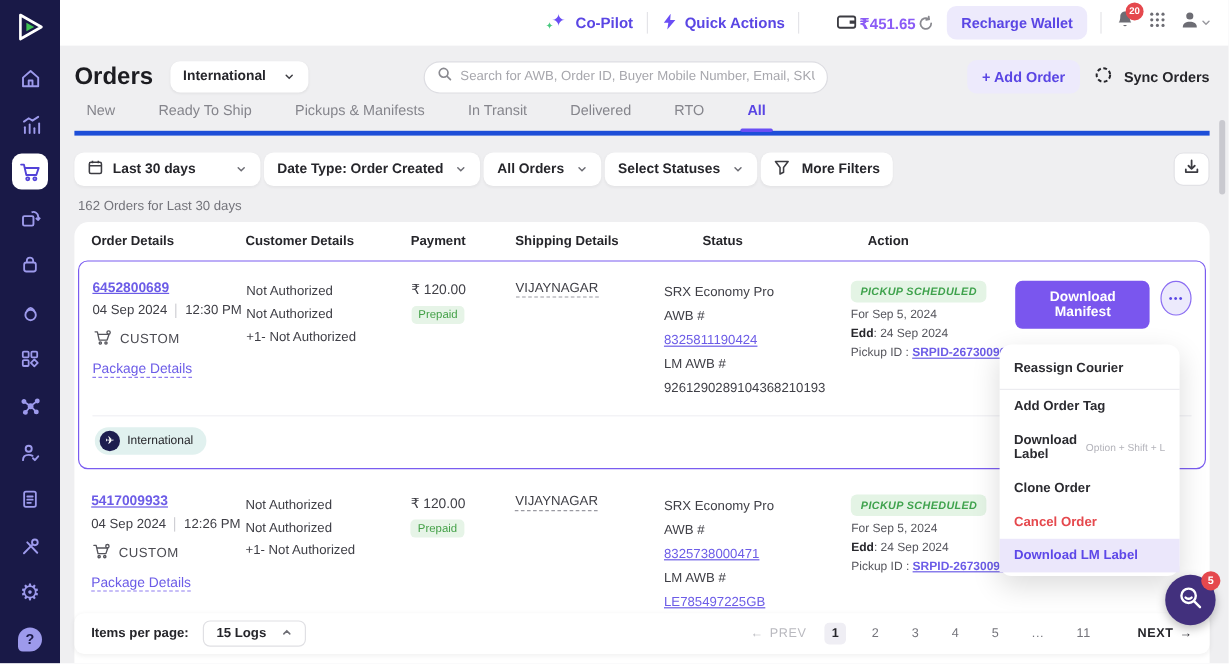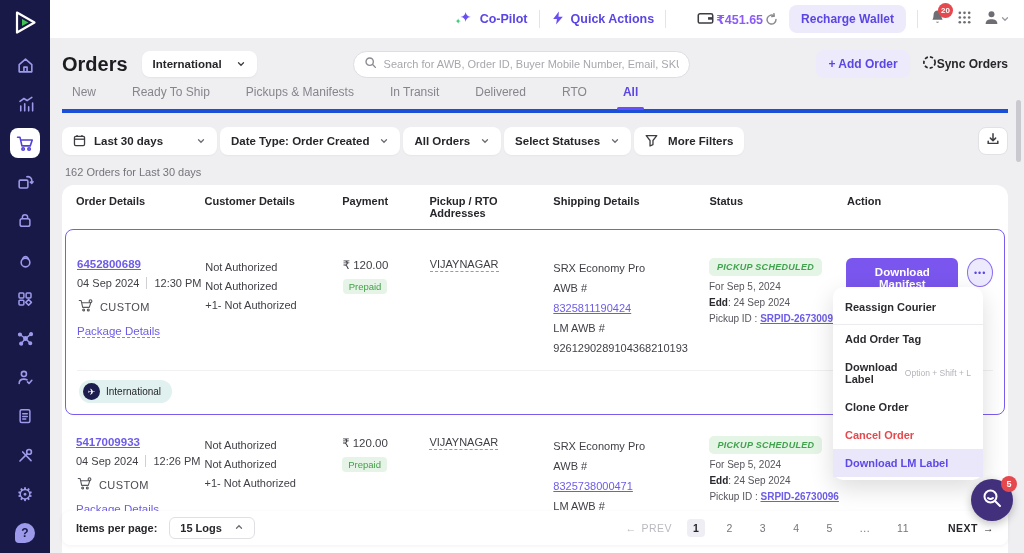--- a/index.html
+++ b/index.html
@@ -32,41 +32,41 @@
 
   
   .content { position:absolute; top:38px; left:0; right:0; bottom:0; padding:12px 16px 0 12px; display:flex; flex-direction:column; }
   .page-head { display:flex; align-items:center; }
   .page-title { font-size:20px; font-weight:bold; color:#1c1c21; }
   .scope-pill { margin-left:14px; background:#fff; border:none; border-radius:8px; box-shadow:0 1px 2px rgba(0,0,0,.05); padding:7px 11px; font-size:11.5px; font-weight:bold; color:#26262b; display:flex; align-items:center; gap:14px; cursor:pointer; font-family:inherit; }
   .search-box { margin-left:96px; width:337px; height:27px; background:#fff; border:1px solid #dddde2; border-radius:14px; display:flex; align-items:center; padding:0 10px; gap:7px; }
   .search-box input { border:none; outline:none; flex:1; font-size:11px; color:#444; background:transparent; font-family:inherit; }
   .search-box input::placeholder { color:#a7a7ad; }
   .add-order-btn { margin-left:auto; background:#edeafc; color:#5a46e4; border:none; border-radius:8px; font-size:12px; font-weight:bold; padding:7px 12px; cursor:pointer; font-family:inherit; }
-  .sync-btn { margin-left:12px; display:flex; align-items:center; gap:0; font-size:12px; font-weight:bold; color:#26262b; cursor:pointer; }
+  .sync-btn { margin-left:12px; display:flex; align-items:center; gap:10px; font-size:12px; font-weight:bold; color:#26262b; cursor:pointer; }
 
   .tabs { display:flex; gap:32px; margin-top:3px; border-bottom:4px solid #1d4ed8; padding:0 8px; }
   .tab { font-size:12px; color:#85858c; padding:4px 2px 10px; cursor:pointer; position:relative; white-space:nowrap; }
   .tab.active { color:#5a46e4; font-weight:bold; }
   .tab.active::after { content:""; position:absolute; left:-4px; right:-4px; bottom:-1px; height:3px; border-radius:2px; background:#6a4ef5; }
 
   .filterbar { display:flex; align-items:center; gap:3px; margin-top:14px; }
   .f-pill { background:#fff; border-radius:8px; height:28px; display:flex; align-items:center; gap:10px; padding:0 11px; font-size:11.5px; font-weight:bold; color:#26262b; box-shadow:0 1px 2px rgba(0,0,0,.04); cursor:pointer; }
   .f-pill.wide { width:155px; justify-content:space-between; }
   .f-left { display:flex; align-items:center; gap:8px; }
   .chev { color:#6d6d74; display:flex; }
   .dl-btn { margin-left:auto; width:30px; height:28px; background:#fff; border:1px solid #e2e2e6; border-radius:8px; display:flex; align-items:center; justify-content:center; color:#3c3c42; cursor:pointer; }
 
   .summary { font-size:11px; color:#74747b; margin:11px 0 7px 3px; }
 
   
   .table-card { flex:1; background:#fff; border-radius:12px 12px 0 0; overflow:hidden; display:flex; flex-direction:column; }
   .thead { display:flex; padding:10px 14px 8px; font-size:11px; font-weight:bold; color:#26262b; }
   .c1{width:14%;} .c2{width:15%;} .c3{width:9.5%;} .c4{width:13.5%;} .c5{width:17%;} .c6{width:15%;} .c7{width:16%;}
-  .row-box { margin:2px 3px 8px; border:1.5px solid #7a5cf0; border-radius:8px; padding:28px 11px 0; }
+  .row-box { margin:2px 3px 8px; border:1.5px solid #7a5cf0; border-radius:8px; padding:16px 11px 0; }
   .row-plain { padding:13px 14px 0; }
   .row-main { display:flex; }
   .cell { font-size:11px; color:#3f3f46; }
   .order-link { color:#6c5ce7; font-size:11.5px; font-weight:bold; text-decoration:underline; cursor:pointer; display:inline-block; margin-bottom:7px; }
   .dt-line { display:flex; align-items:center; gap:7px; font-size:11px; color:#3f3f46; }
   .vdiv { width:1px; height:12px; background:#cfcfd4; }
   .channel-line { display:flex; align-items:center; gap:6px; margin-top:9px; color:#4b4b52; font-size:11px; letter-spacing:.4px; }
   .pkg-link { display:inline-block; margin-top:10px; color:#6c5ce7; font-size:11.5px; border-bottom:1px dashed #8f7df0; cursor:pointer; }
   .cust-line { line-height:19px; }
   .amount { font-size:11.5px; color:#3f3f46; }
@@ -389,21 +389,20 @@
         </div>
       </div>
 
       <div class="summary">162 Orders for Last 30 days</div>
 
       <div class="table-card">
         <div class="thead">
           <div class="c1">Order Details</div>
           <div class="c2">Customer Details</div>
           <div class="c3">Payment</div>
-          <div class="c4">Pickup / RTO Addresses</div>
           <div class="c5">Shipping Details</div>
           <div class="c6">Status</div>
           <div class="c7">Action</div>
         </div>
 
         <div class="row-box">
           <div class="row-main">
             <div class="cell c1">
               <span class="order-link">6452800689</span>
               <div class="dt-line">

